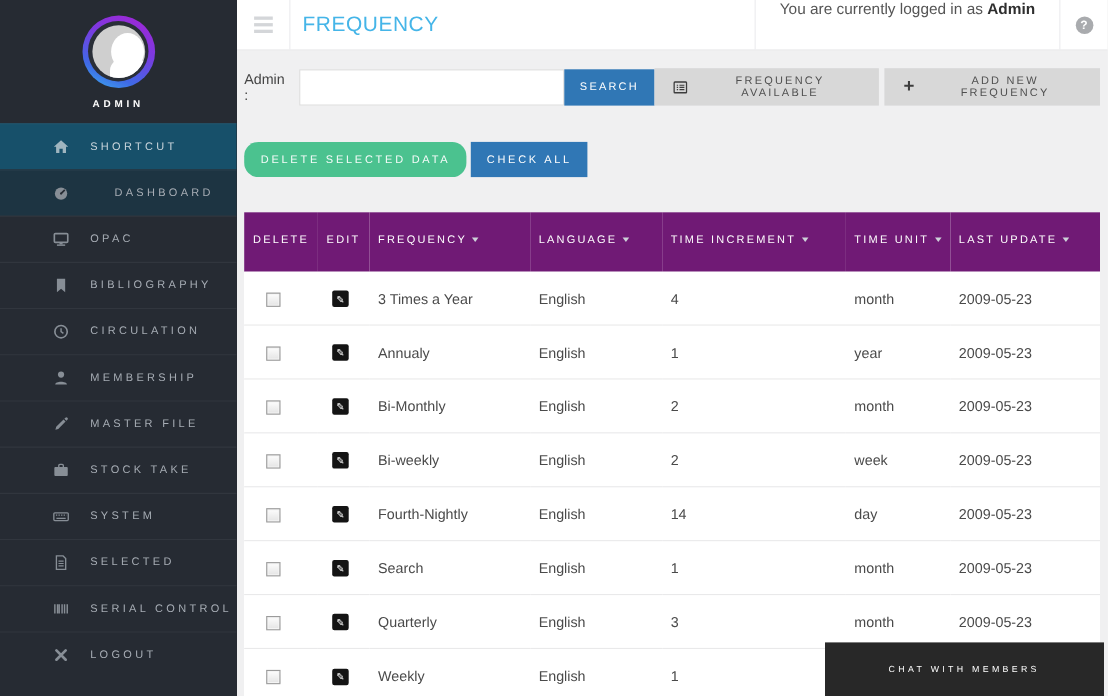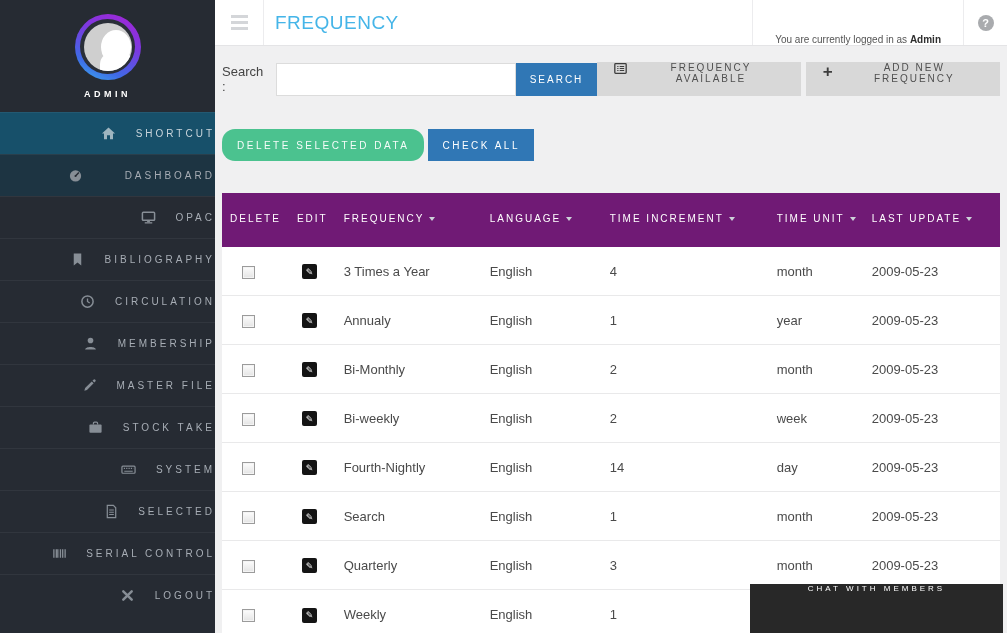--- a/index.html
+++ b/index.html
@@ -21,60 +21,60 @@
   .avatar-face::before { content:""; position:absolute; width:30px; height:34px;
     border-radius:50%; background:#fff; right:1px; top:7px; }
   .avatar-face::after { content:""; position:absolute; width:34px; height:26px;
     border-radius:50% 50% 0 0; background:#fff; right:-2px; bottom:-6px; }
   .brand { margin-top:9px; color:#ffffff; font-size:9px; letter-spacing:3.5px;
     font-weight:bold; }
 
   .side-menu { list-style:none; }
   .side-item { height:42px; display:flex; align-items:center; padding-left:47px;
     color:#a7adb5; font-size:10px; letter-spacing:3px; cursor:pointer;
-    border-top:1px solid rgba(255,255,255,0.055);justify-content:flex-end; }
+    border-top:1px solid rgba(255,255,255,0.055); }
   .side-item .ic { width:16px; height:16px; margin-right:19px; color:#878e96;
     display:inline-flex; align-items:center; justify-content:center; flex:0 0 16px; }
   .side-item .ic svg { width:15px; height:15px; }
   .side-item.active { background:#17506a; color:#c9d5dc; }
   .side-item.active .ic { color:#9fb5bf; }
   .side-item.semi { background:#1d3442;gap:22px; }
 
   
   .topbar { margin-left:215px; height:46px; background:#ffffff;
     border-bottom:1px solid #e4e4e6; display:flex; align-items:center; }
   .hamburger { width:49px; height:100%; display:flex; flex-direction:column;
     align-items:center; justify-content:center; gap:3px; cursor:pointer;
     border-right:1px solid #ececee; }
   .hamburger i { display:block; width:17px; height:3px; background:#d4d6d9; }
   .page-title { color:#45b5e8; font-size:19px; letter-spacing:0.5px;
     padding-left:11px; font-weight:400; }
   .topbar-right { margin-left:auto; display:flex; align-items:center; height:100%; }
-  .logged-in { height:100%; display:flex; align-items:flex-end; padding:0 22px;
-    border-left:1px solid #ececee; font-size:10px; color:#555; white-space:pre; }
+  .logged-in { height:100%; display:flex; align-items:flex-start; padding:0 22px;
+    border-left:1px solid #ececee; font-size:14px; color:#555; white-space:pre; }
   .logged-in b { color:#2e2e2e; }
   .help-wrap { width:44px; height:100%; display:flex; align-items:center;
     justify-content:center; border-left:1px solid #ececee; cursor:pointer; }
   .help-circle { width:16px; height:16px; border-radius:50%; background:#a9abae;
     color:#fff; font-size:11px; font-weight:bold; display:flex; align-items:center;
     justify-content:center; }
   .help-circle::before { content:"?"; }
 
   
   .content { margin-left:215px; padding:8px 7px 0 7px; }
   .toolbar-row { display:flex; align-items:center; margin-top:8px; }
   .search-label { font-size:13px; color:#444; }
   .search-input { width:250px; height:33px; border:1px solid #dcdcdc;
     margin-left:8px; padding:0 9px; font-size:13px; color:#333; outline:none; }
   .btn { border:none; cursor:pointer; font-family:Liberation Sans, sans-serif; }
   .btn-search { height:33px; padding:0 14px; background:#3077b5; color:#fff;
     font-size:10px; letter-spacing:2px; }
   .toolbar-right { margin-left:auto; display:flex; gap:5px; }
   .btn-gray { height:34px; background:#d8d8d8; color:#4f4f4f; font-size:10px;
-    letter-spacing:2px; padding:0 17px; display:flex; align-items:flex-start; gap:11px; }
+    letter-spacing:2px; padding:0 17px; display:flex; align-items:center; gap:11px; }
   .btn-gray .gic { color:#3d3d3d; display:inline-flex; }
   .plus-glyph::before { content:"+"; font-size:17px; font-weight:bold; color:#3d3d3d; }
 
   .action-row { display:flex; gap:4px; margin-top:33px; }
   .btn-green { height:32px; padding:0 15px; background:#4bc28f;
     color:rgba(255,255,255,0.95); font-size:10px; letter-spacing:2.5px;border-radius:13px; }
   .btn-blue { height:32px; padding:0 14px; background:#3077b5; color:#fff;
     font-size:10px; letter-spacing:2.5px; }
 
   
@@ -90,21 +90,21 @@
   .checkbox { display:inline-block; width:13px; height:13px; margin-left:12px;
     border:1px solid #9b9b9b; background:linear-gradient(#fdfdfd,#e4e4e4);
     box-shadow:inset 0 0 0 1px #f4f4f4; cursor:pointer; vertical-align:middle; }
   .edit-btn { display:inline-flex; width:15px; height:15px; margin-left:5px;
     background:#141414; border-radius:2px; color:#fff; align-items:center;
     justify-content:center; font-size:9px; cursor:pointer; vertical-align:middle; }
   .edit-btn::before { content:"✎"; }
 
   
   .chat-box { position:fixed; right:4px; bottom:0; width:253px; height:49px;
-    background:#282828; color:#fff; display:flex; align-items:flex-start;
+    background:#282828; color:#fff; display:flex; align-items:center;
     justify-content:center; font-size:8px; letter-spacing:3px; cursor:pointer; z-index:9; }
 </style>
 </head>
 <body>
 
 <aside class="sidebar">
   <div class="logo-wrap">
     <div class="avatar-ring">
       <div class="avatar-inner">
         <div class="avatar-face"></div>
@@ -232,21 +232,21 @@
     <div class="logged-in"><span>You are currently logged in as </span><b>Admin</b></div>
     <div class="help-wrap">
       <span class="help-circle"></span>
     </div>
   </div>
 </header>
 
 <main class="content">
 
   <div class="toolbar-row">
-    <span class="search-label">Search :</span>
+    <span class="search-label">Admin :</span>
     <input class="search-input" type="text" value="" style="">
     <button class="btn btn-search">SEARCH</button>
     <div class="toolbar-right">
       <button class="btn btn-gray">
         <span class="gic">
           <svg width="13" height="13" viewBox="0 0 16 16">
               <rect x="1" y="2" width="14" height="12" rx="1" fill="none" stroke="currentColor" stroke-width="1.6"></rect>
               <path d="M4 5.5 H5.5 M7 5.5 H12.5 M4 8 H5.5 M7 8 H12.5 M4 10.5 H5.5 M7 10.5 H12.5" stroke="currentColor" stroke-width="1.3"></path>
             </svg>
         </span>

